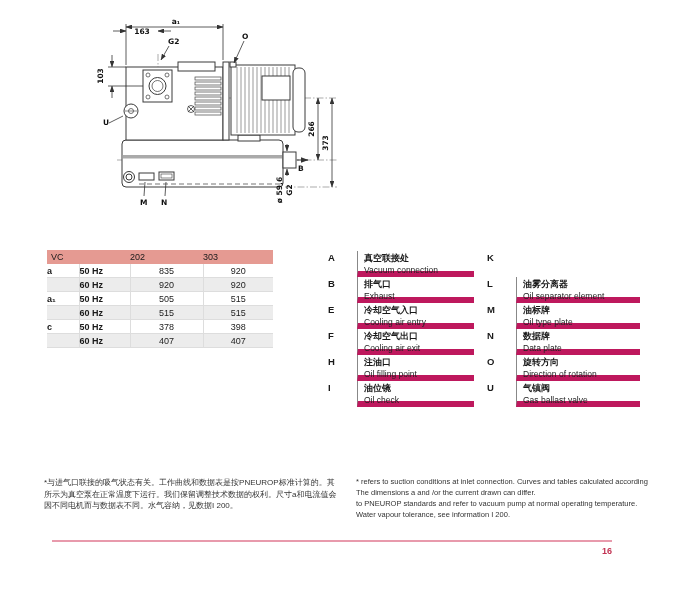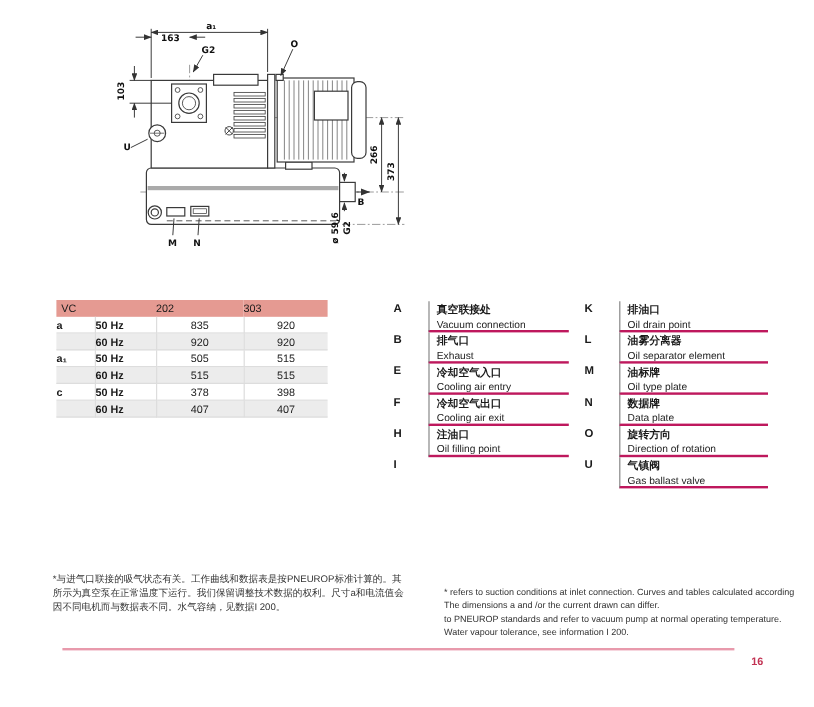--- a/index.html
+++ b/index.html
@@ -23,32 +23,32 @@
   td.dim-label{font-weight:bold;padding-left:4px;}
   td.freq{font-weight:bold;padding-left:6px;}
   td.val{text-align:center;color:#222;}
 
   
   .legend{position:absolute;display:flex;flex-direction:column;}
   .legend-left{left:328px;top:251px;width:146px;}
   .legend-right{left:487px;top:251px;width:153px;}
   .lg-entry{display:flex;height:26px;}
   .lg-letter{width:29px;font-weight:bold;font-size:9.5px;padding-top:1px;}
-  .lg-body{flex:1;border-left:1px solid #888;border-bottom:2px solid #be185d;padding:1px 0 0 6px;}
+  .lg-body{flex:1;border-left:1px solid #888;border-bottom:6px solid #be185d;padding:1px 0 0 6px;}
   .lg-zh{font-size:9px;font-weight:bold;line-height:12px;white-space:nowrap;}
   .lg-en{font-size:8.5px;line-height:12px;color:#222;white-space:nowrap;}
 
   
   .fn{position:absolute;white-space:nowrap;color:#333;}
   .fn-zh{left:44px;top:477px;font-size:8px;line-height:11.5px;}
-  .fn-en{left:370px;top:476px;font-size:7.5px;line-height:11px;margin-top:12px;}
+  .fn-en{left:356px;top:476px;font-size:7.5px;line-height:11px;}
 
   
   .rule{position:absolute;left:52px;top:540px;width:560px;height:2px;background:var(--footer-rule,#e89aac);}
-  .pageno{position:absolute;left:614px;top:546px;width:22px;text-align:right;
+  .pageno{position:absolute;left:590px;top:546px;width:22px;text-align:right;
           font-size:9px;font-weight:bold;color:var(--page-number,#c23353);}
 </style>
 </head>
 <body>
 
 <div class="page">
 
   <svg class="drawing" width="270" height="210" viewBox="0 0 270 210">
     <defs>
       <marker id="ah" viewBox="0 0 8 6" refX="7.5" refY="3" markerWidth="8" markerHeight="6" orient="auto-start-reverse">
@@ -249,30 +249,30 @@
     </div>
     <div class="lg-entry">
       <div class="lg-letter">H</div>
       <div class="lg-body">
         <div class="lg-zh">注油口</div>
         <div class="lg-en">Oil filling point</div>
       </div>
     </div>
     <div class="lg-entry">
       <div class="lg-letter">I</div>
+      <div class="lg-body">
+        <div class="lg-zh">油位镜</div>
+        <div class="lg-en">Oil check</div>
+      </div>
     </div>
   </div>
 
   <div class="legend legend-right">
     <div class="lg-entry">
       <div class="lg-letter">K</div>
-      <div class="lg-body">
-        <div class="lg-zh">排油口</div>
-        <div class="lg-en">Oil drain point</div>
-      </div>
     </div>
     <div class="lg-entry">
       <div class="lg-letter">L</div>
       <div class="lg-body">
         <div class="lg-zh">油雾分离器</div>
         <div class="lg-en">Oil separator element</div>
       </div>
     </div>
     <div class="lg-entry">
       <div class="lg-letter">M</div>

